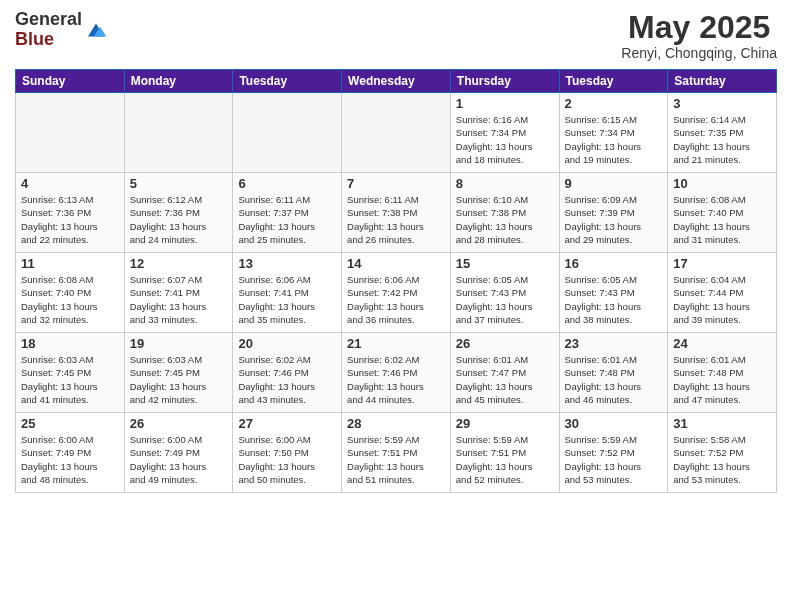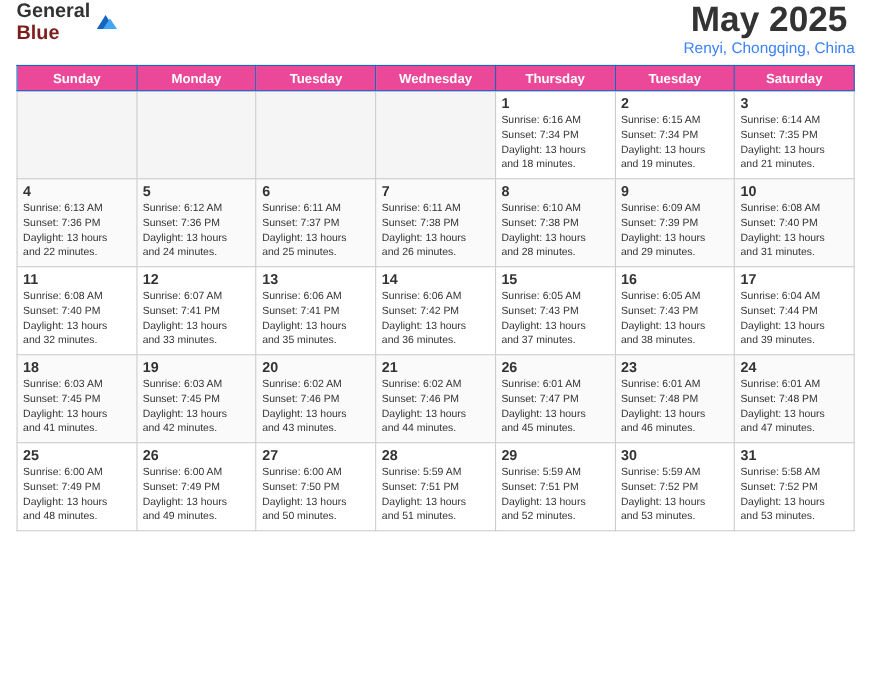--- a/index.html
+++ b/index.html
@@ -6,21 +6,21 @@
     body {
       font-family: Arial, sans-serif;
       background: #fff;
       width: 792px;
       height: 612px;
       overflow: hidden;
     }
     .page {
       width: 792px;
       height: 497px;
-      padding: 0 15px;
+      padding: 10px 15px;
     }
     .header {
       display: flex;
       justify-content: space-between;
       align-items: flex-start;
       margin-bottom: 8px;
     }
     .logo {
       display: flex;
       align-items: center;
@@ -41,31 +41,31 @@
       text-align: center;
     }
     .month-title {
       font-size: 32px;
       font-weight: bold;
       color: #333;
       line-height: 1.1;
     }
     .location {
       font-size: 14px;
-      color: #3b82f6;
+      color: #404040;
     }
     .calendar {
       width: 100%;
       border-collapse: collapse;
       border: 1px solid #ccc;
     }
     .calendar th {
-      background-color: #ec4899;
+      background-color: #4c1d95;
       color: #fff;
-      text-align: center;
+      text-align: left;
       padding: 4px 6px;
       font-size: 12px;
       font-weight: bold;
       border: 1px solid #1565c0;
     }
     .calendar td {
       border: 1px solid #ccc;
       vertical-align: top;
       padding: 3px 5px;
       width: calc(100% / 7);

